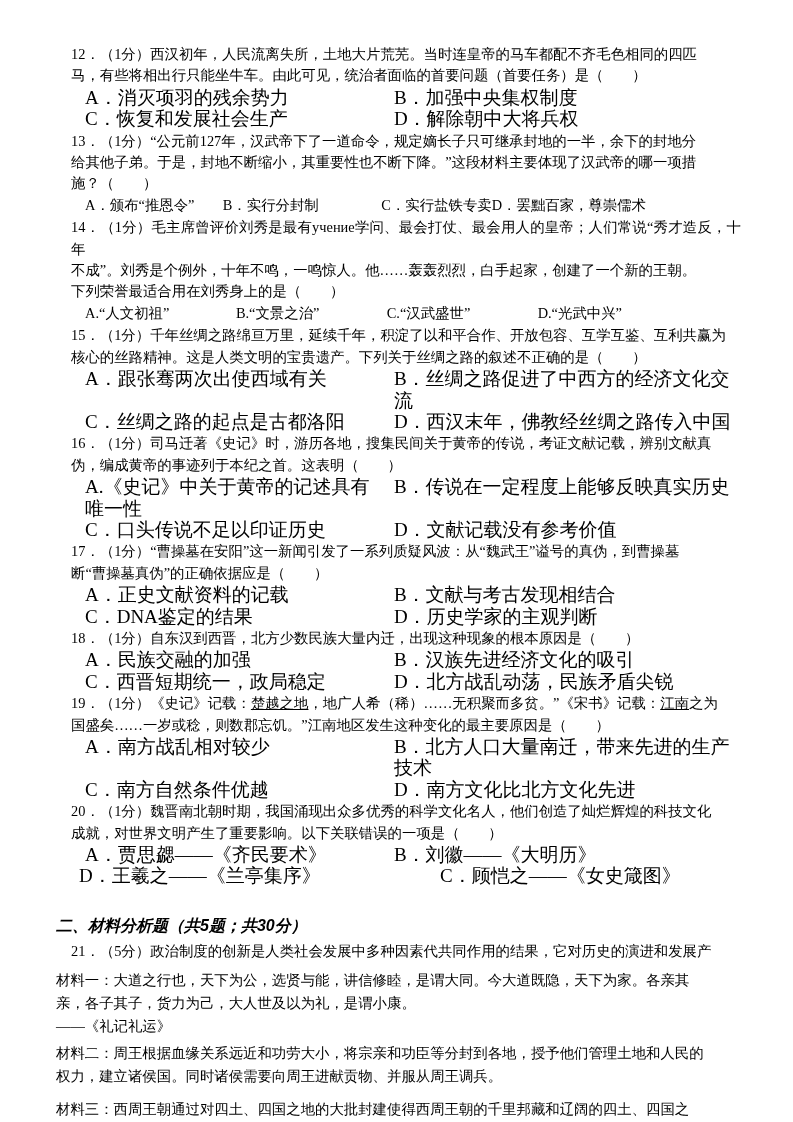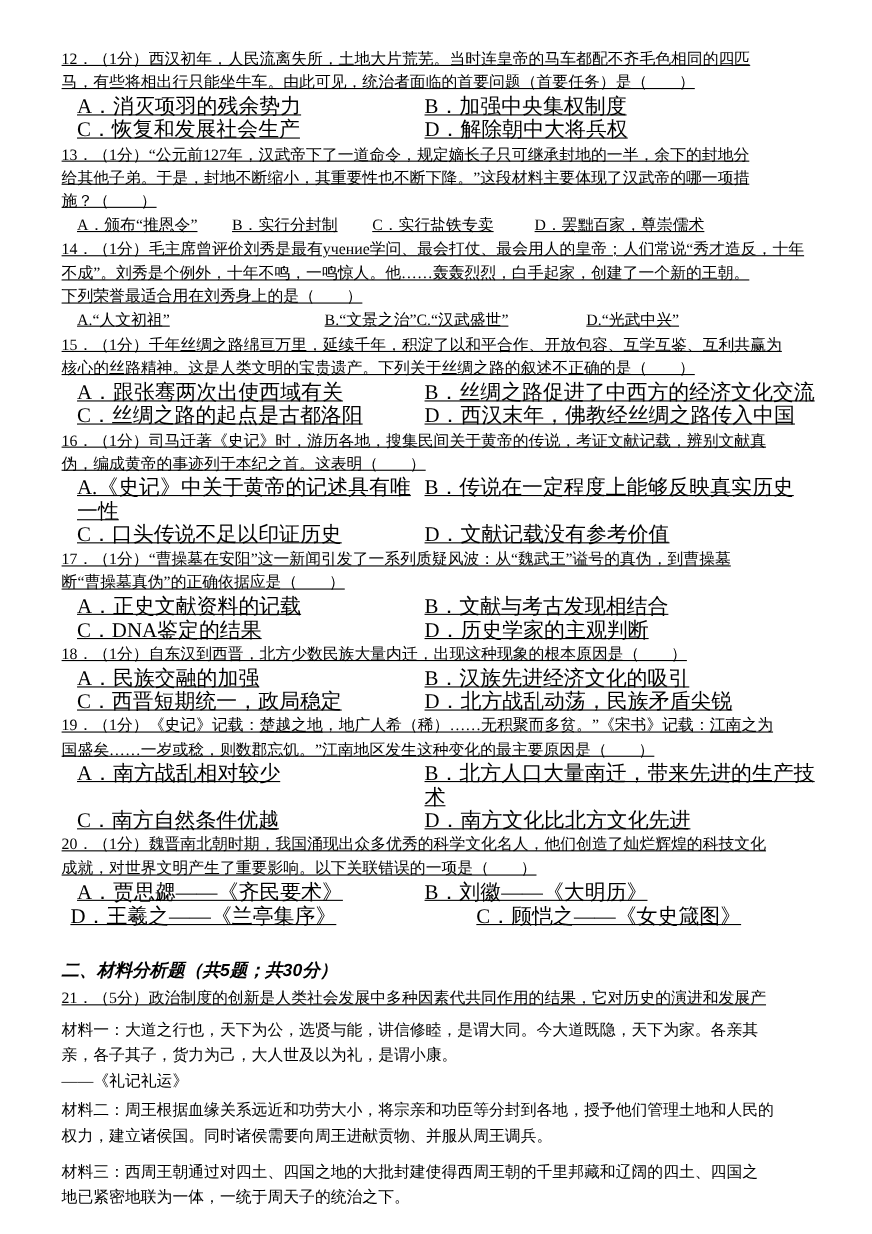--- a/index.html
+++ b/index.html
@@ -15,22 +15,21 @@
     position: relative;
   }
   .page {
     position: relative;
     width: 793px;
     height: 1122px;
     box-sizing: border-box;
     padding: 44px 52px 0 56px;
   }
   .q {
-    margin: 0 0 1px 0;
-    text-decoration: underline;
+    margin: 0 0 1px 15px;
   }
   .qline {
     font-size: 14.4px;
     line-height: 21.4px;
     text-align: justify;
     text-justify: inter-ideograph;
     margin: 0;
   }
   .opts {
     display: flex;
@@ -94,32 +93,32 @@
     </div>
   </div>
 
   <div class="q">
     <div class="qline">13．（1分）“公元前127年，汉武帝下了一道命令，规定嫡长子只可继承封地的一半，余下的封地分</div>
     <div class="qline">给其他子弟。于是，封地不断缩小，其重要性也不断下降。”这段材料主要体现了汉武帝的哪一项措</div>
     <div class="qline">施？（　　）</div>
     <div class="optrow">
       <div style="width:21%;padding-left:14px;">A．颁布“推恩令”</div>
       <div style="width:19%;">B．实行分封制</div>
-      <div style="width:22%;">C．实行盐铁专卖</div>
+      <div style="width:22%;text-align:right;">C．实行盐铁专卖</div>
       <div style="width:38%;">D．罢黜百家，尊崇儒术</div>
     </div>
   </div>
 
   <div class="q">
     <div class="qline">14．（1分）毛主席曾评价刘秀是最有учение学问、最会打仗、最会用人的皇帝；人们常说“秀才造反，十年</div>
     <div class="qline">不成”。刘秀是个例外，十年不鸣，一鸣惊人。他……轰轰烈烈，白手起家，创建了一个新的王朝。</div>
     <div class="qline">下列荣誉最适合用在刘秀身上的是（　　）</div>
     <div class="optrow">
       <div style="width:23%;padding-left:14px;">A.“人文初祖”</div>
-      <div style="width:23%;text-align:right;">B.“文景之治”</div>
+      <div style="width:23%;">B.“文景之治”</div>
       <div style="width:23%;">C.“汉武盛世”</div>
       <div style="width:31%;">D.“光武中兴”</div>
     </div>
   </div>
 
   <div class="q">
     <div class="qline">15．（1分）千年丝绸之路绵亘万里，延续千年，积淀了以和平合作、开放包容、互学互鉴、互利共赢为</div>
     <div class="qline">核心的丝路精神。这是人类文明的宝贵遗产。下列关于丝绸之路的叙述不正确的是（　　）</div>
     <div class="opts">
       <div class="col col1">A．跟张骞两次出使西域有关</div>

